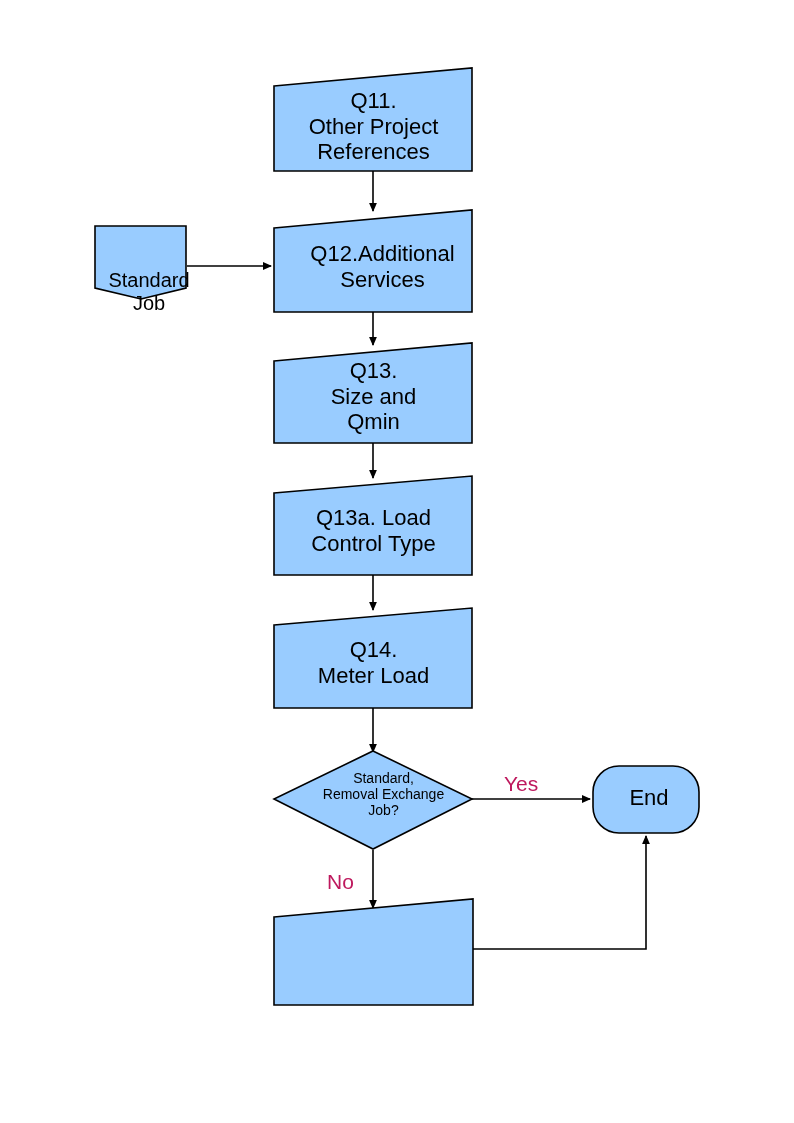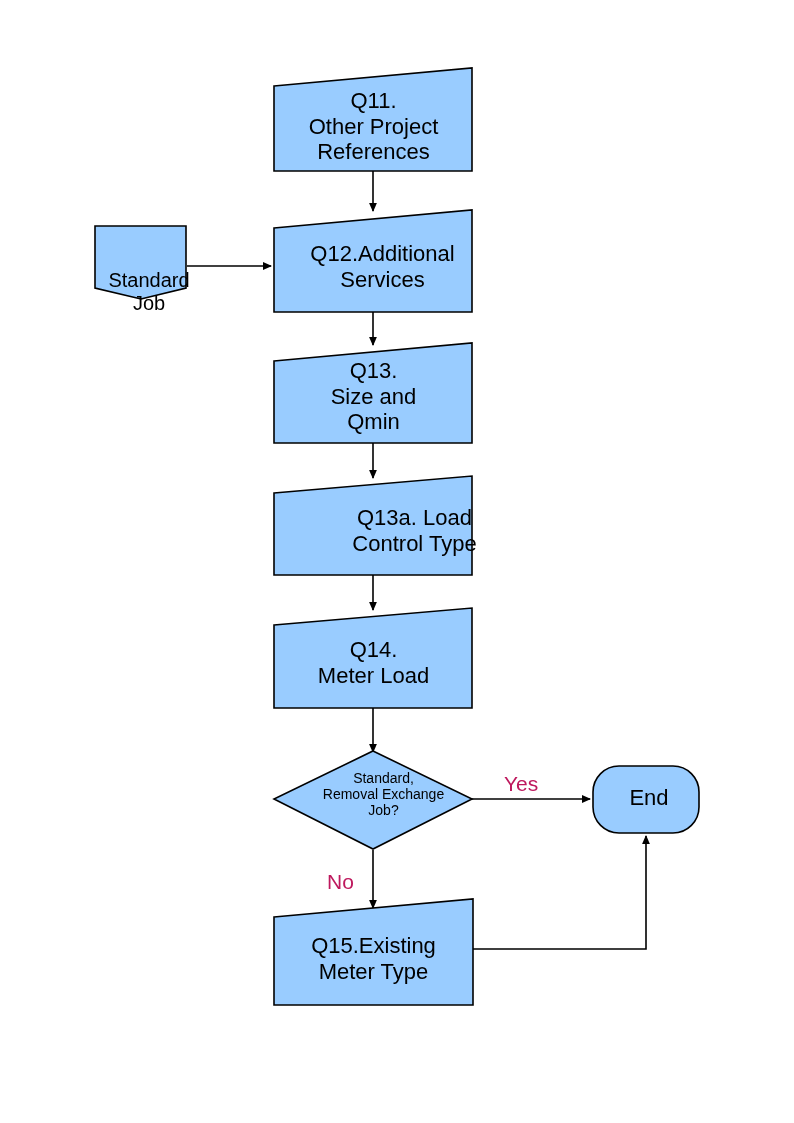--- a/index.html
+++ b/index.html
@@ -38,21 +38,21 @@
     position: absolute;
     color: #be185d;
     font-size: 21px;
     font-family: "Liberation Sans", sans-serif;
     white-space: pre;
   }
   .lbl-q11   { left: 274px; top: 88px;  width: 199px; font-size: 22px; }
   .lbl-std   { left: 95px;  top: 229px; width: 108px;  font-size: 20px; margin-top: 40px; }
   .lbl-q12   { left: 274px; top: 241px; width: 217px; font-size: 22px; }
   .lbl-q13   { left: 274px; top: 358px; width: 199px; font-size: 22px; }
-  .lbl-q13a  { left: 274px; top: 505px; width: 199px; font-size: 22px; padding-left: 41px; }
+  .lbl-q13a  { left: 274px; top: 505px; width: 199px; font-size: 22px; }
   .lbl-q14   { left: 274px; top: 637px; width: 199px; font-size: 22px; }
   .lbl-dec   { left: 293px; top: 770px; width: 181px; font-size: 14px; }
   .lbl-end   { left: 593px; top: 785px; width: 112px; font-size: 22px; }
   .lbl-q15   { left: 274px; top: 933px; width: 199px; font-size: 22px; }
   .lbl-yes   { left: 504px; top: 772px; }
   .lbl-no    { left: 327px; top: 870px; }
 </style>
 </head>
 <body>
 
@@ -115,20 +115,18 @@
 
   <div class="node-label lbl-q14">Q14.
 Meter Load</div>
 
   <div class="node-label lbl-dec">Standard,
 Removal Exchange
 Job?</div>
 
   <div class="node-label lbl-end">End</div>
 
-  <div class="node-label lbl-q15">Q15.Existing
-Meter Type</div>
 
   <div class="edge-label lbl-yes">Yes</div>
 
   <div class="edge-label lbl-no">No</div>
 
 </div>
 
 </body></html>

